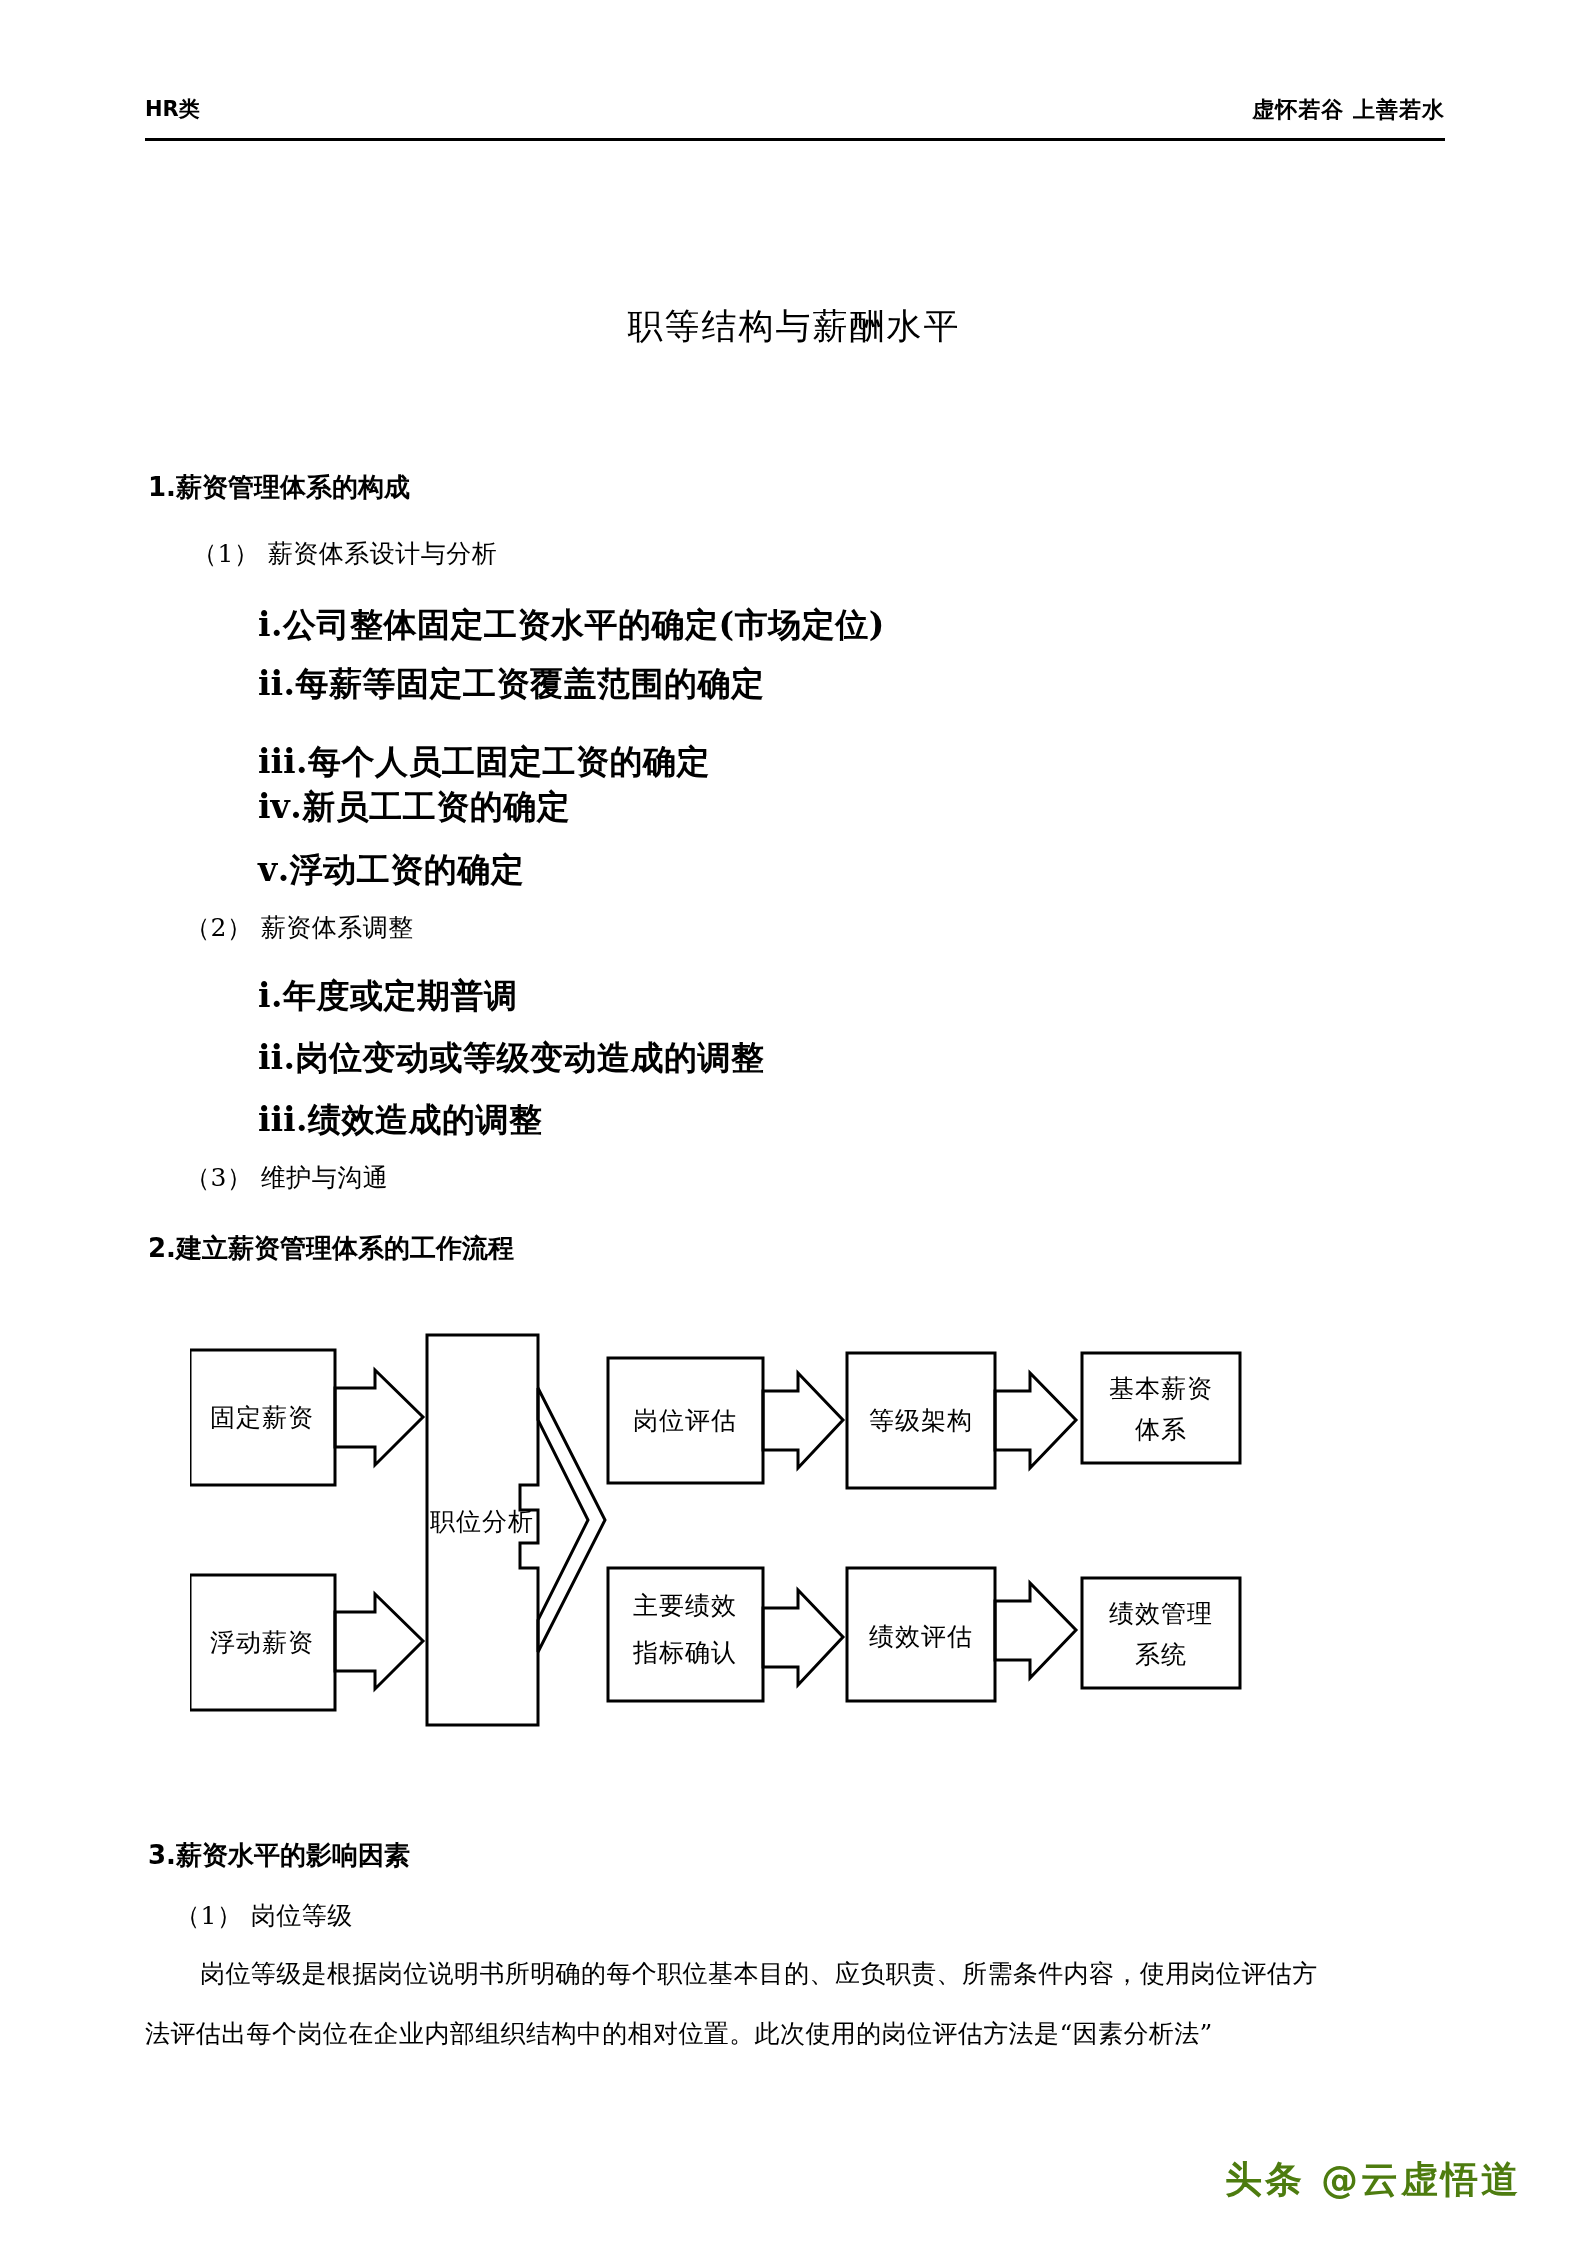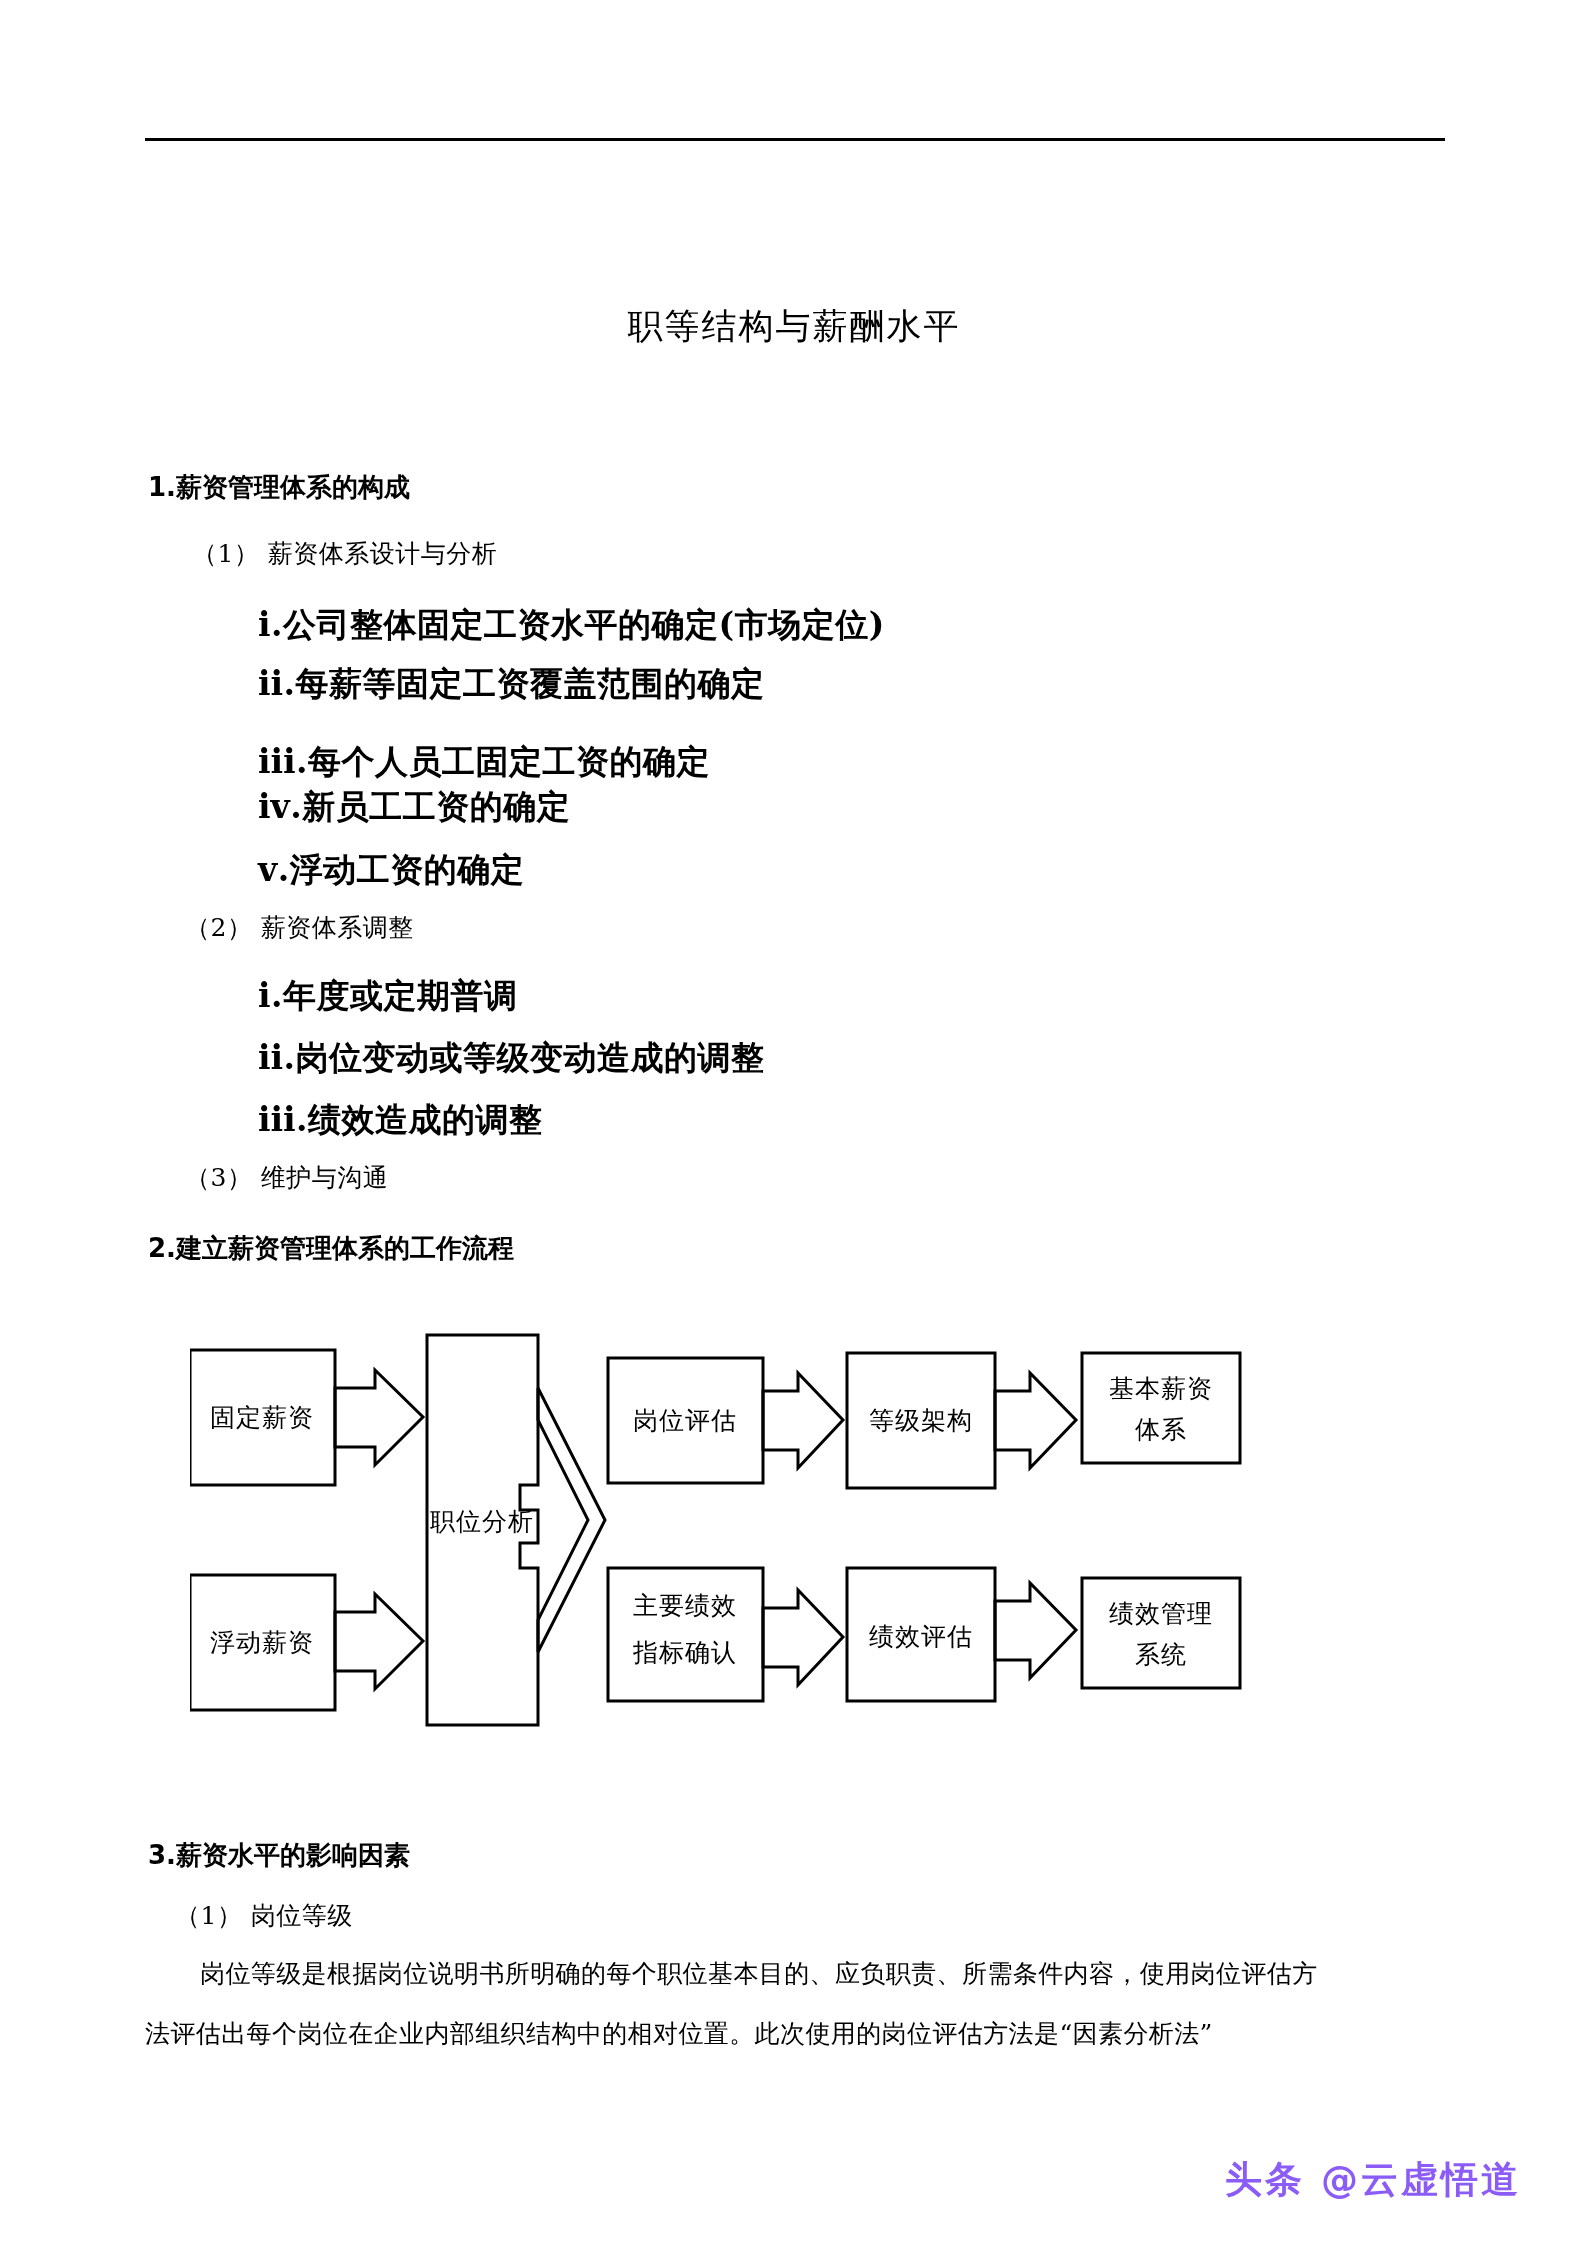--- a/index.html
+++ b/index.html
@@ -112,21 +112,21 @@
   }
 
   
   .watermark {
     position: absolute;
     left: 1225px;
     top: 2155px;
     font-family: "DejaVu Sans", "Liberation Sans", sans-serif;
     font-weight: bold;
     font-size: 37px;
-    color: #8b5cf6;
+    color: #4d7c0f;
     letter-spacing: 3px;
     text-shadow: 2px 2px 0 rgba(255,255,255,0.9);
     white-space: nowrap;
   }
 
   
   .flow {
     position: absolute;
     left: 190px;
     top: 1325px;
@@ -139,20 +139,24 @@
     font-size: 25px;
     fill: #000;
     letter-spacing: 1px;
   }
 </style>
 </head>
 <body>
 
 <div class="page">
 
+  <div class="header">
+    <span class="header-left">HR类</span>
+    <span class="header-right">虚怀若谷 上善若水</span>
+  </div>
   <div class="header-rule"></div>
 
   <div class="doc-title">职等结构与薪酬水平</div>
 
   <div class="sec-head" style="left:148px; top:470px;">1.薪资管理体系的构成</div>
 
   <div class="lvl1" style="left:192px; top:537px;">（1） 薪资体系设计与分析</div>
 
   <div class="lvl2" style="left:258px; top:603px;">ⅰ.公司整体固定工资水平的确定(市场定位)</div>
   <div class="lvl2" style="left:258px; top:662px;">ⅱ.每薪等固定工资覆盖范围的确定</div>

